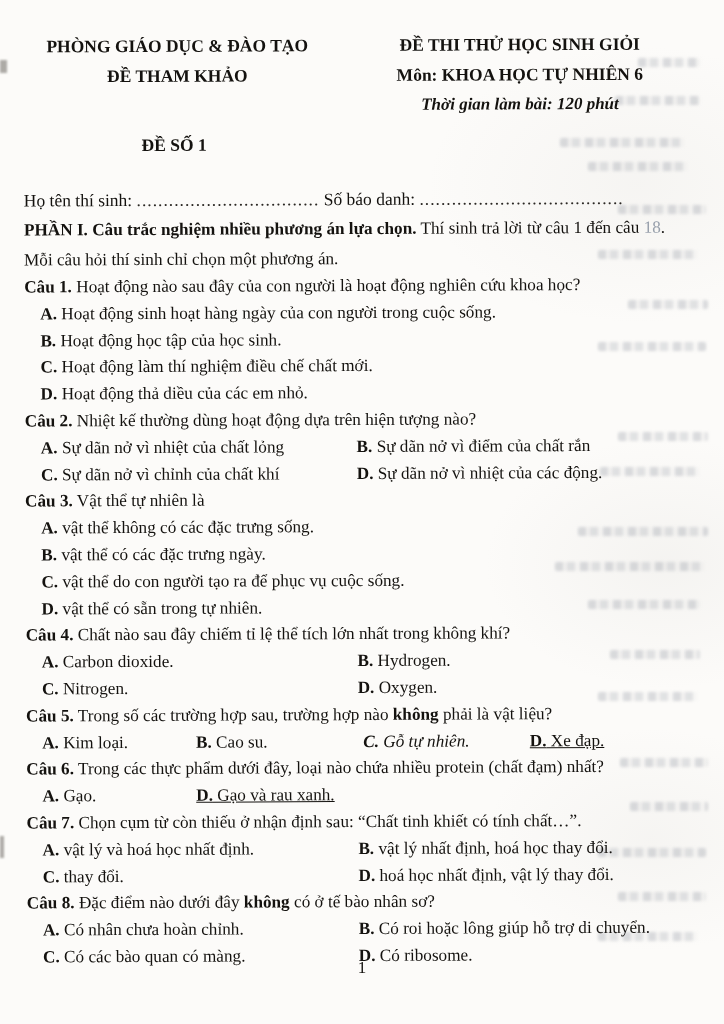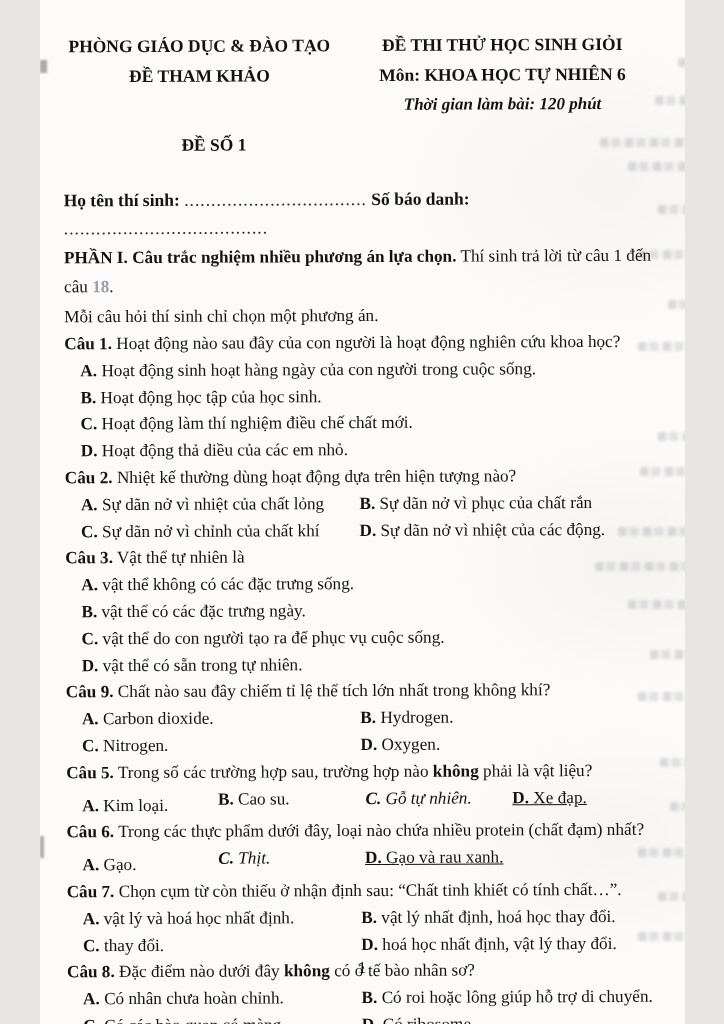--- a/index.html
+++ b/index.html
@@ -1,18 +1,18 @@
 <!DOCTYPE html>
 <html><head>
 <meta charset="utf-8">
 <style>
   html,body{margin:0;padding:0;background:#e8e6e2;}
   .page{
     position:relative;
-    width:645px;height:1024px;
+    width:724px;height:1024px;
     margin:0 auto;
     background:
       radial-gradient(ellipse 300px 200px at 88% 18%, rgba(190,188,182,0.10), transparent 70%),
       radial-gradient(ellipse 260px 180px at 92% 55%, rgba(190,188,182,0.12), transparent 70%),
       radial-gradient(ellipse 240px 160px at 90% 82%, rgba(190,188,182,0.10), transparent 70%),
       #fcfbf9;
     overflow:hidden;
     font-family:"Liberation Serif","DejaVu Serif",serif;
     color:#14120f;
   }
@@ -25,37 +25,37 @@
   .b{font-weight:bold;}
   
   .hdr{display:flex;}
   .hdr-left{width:45%;text-align:center;font-weight:bold;font-size:17.5px;line-height:30px;}
   .hdr-right{width:55%;text-align:center;font-size:17.5px;line-height:30px;}
   .hdr-right .l1,.hdr-right .l2{font-weight:bold;}
   .hdr-right .l3{font-weight:bold;font-style:italic;font-size:17px;}
   .exam-set{font-weight:bold;font-size:17.5px;margin:14px 0 0 118px;}
   
   .cand{margin-top:30px;font-size:17.5px;line-height:28px;}
-  .cand .lbl{font-weight:bold;text-align:right;}
+  .cand .lbl{font-weight:normal;text-align:right;}
   .cand .dots{letter-spacing:1px;color:#2a2username;color:#2a2723;}
   
   .sect{font-size:17.2px;line-height:29px;margin-top:1px;}
-  .faded{color:#98a0ac;font-weight:bold;}
+  .faded{color:#98a0ac;}
   
   .question{font-size:17.2px;}
   .q-stem{line-height:26.8px;}
   .q-label{font-weight:bold;}
   .opts{padding-left:16px;}
   .opt{line-height:26.8px;}
   .opt .letter{font-weight:bold;}
   .row2{display:flex;}
   .row2 .c1{width:47.2%;}
   .row2 .c2{width:52.8%;}
   .row4{display:flex;}
-  .row4 .c1{width:23%;margin-top:6px;}
+  .row4 .c1{width:23%;}
   .row4 .c2{width:25%;}
   .row4 .c3{width:24.9%;font-style:italic;}
   .row4 .c4{width:27.1%;text-decoration:underline;}
   
   .pageno{position:absolute;left:0;right:0;top:958px;text-align:center;font-size:17px;}
   
   .ghost{
     position:absolute;height:9px;border-radius:2px;z-index:1;
     background:repeating-linear-gradient(90deg,
       rgba(138,144,156,0.30) 0 8px, rgba(138,144,156,0.07) 8px 12px,
@@ -130,21 +130,21 @@
           </div>
         </div>
         <div class="question">
           <div class="q-stem"><span class="q-label">Câu 2.</span><span> Nhiệt kế thường dùng hoạt động dựa trên hiện tượng nào?</span></div>
           <div class="opts">
             <div class="row2">
               <div class="c1">
                 <div class="opt"><span class="letter">A.</span><span> Sự dãn nở vì nhiệt của chất lỏng</span></div>
               </div>
               <div class="c2">
-                <div class="opt"><span class="letter">B.</span><span> Sự dãn nở vì phục của chất rắn</span></div>
+                <div class="opt"><span class="letter">B.</span><span> Sự dãn nở vì điểm của chất rắn</span></div>
               </div>
             </div>
             <div class="row2">
               <div class="c1">
                 <div class="opt"><span class="letter">C.</span><span> Sự dãn nở vì chỉnh của chất khí</span></div>
               </div>
               <div class="c2">
                 <div class="opt"><span class="letter">D.</span><span> Sự dãn nở vì nhiệt của các động.</span></div>
               </div>
             </div>
@@ -153,21 +153,21 @@
         <div class="question">
           <div class="q-stem"><span class="q-label">Câu 3.</span><span> Vật thể tự nhiên là</span></div>
           <div class="opts">
             <div class="opt"><span class="letter">A.</span><span> vật thể không có các đặc trưng sống.</span></div>
             <div class="opt"><span class="letter">B.</span><span> vật thể có các đặc trưng ngày.</span></div>
             <div class="opt"><span class="letter">C.</span><span> vật thể do con người tạo ra để phục vụ cuộc sống.</span></div>
             <div class="opt"><span class="letter">D.</span><span> vật thể có sẵn trong tự nhiên.</span></div>
           </div>
         </div>
         <div class="question">
-          <div class="q-stem"><span class="q-label">Câu 9.</span><span> Chất nào sau đây chiếm tỉ lệ thể tích lớn nhất trong không khí?</span></div>
+          <div class="q-stem"><span class="q-label">Câu 4.</span><span> Chất nào sau đây chiếm tỉ lệ thể tích lớn nhất trong không khí?</span></div>
           <div class="opts">
             <div class="row2">
               <div class="c1">
                 <div class="opt"><span class="letter">A.</span><span> Carbon dioxide.</span></div>
               </div>
               <div class="c2">
                 <div class="opt"><span class="letter">B.</span><span> Hydrogen.</span></div>
               </div>
             </div>
             <div class="row2">
@@ -199,23 +199,20 @@
             </div>
           </div>
         </div>
         <div class="question">
           <div class="q-stem"><span class="q-label">Câu 6.</span><span> Trong các thực phẩm dưới đây, loại nào chứa nhiều protein (chất đạm) nhất?</span></div>
           <div class="opts">
             <div class="row4">
               <div class="c1">
                 <div class="opt"><span class="letter">A.</span><span> Gạo.</span></div>
               </div>
-              <div class="c3">
-                <div class="opt"><span class="letter">C.</span><span> Thịt.</span></div>
-              </div>
               <div class="c4">
                 <div class="opt"><span class="letter">D.</span><span> Gạo và rau xanh.</span></div>
               </div>
             </div>
           </div>
         </div>
         <div class="question">
           <div class="q-stem"><span class="q-label">Câu 7.</span><span> Chọn cụm từ còn thiếu ở nhận định sau: “Chất tinh khiết có tính chất…”.</span></div>
           <div class="opts">
             <div class="row2">

